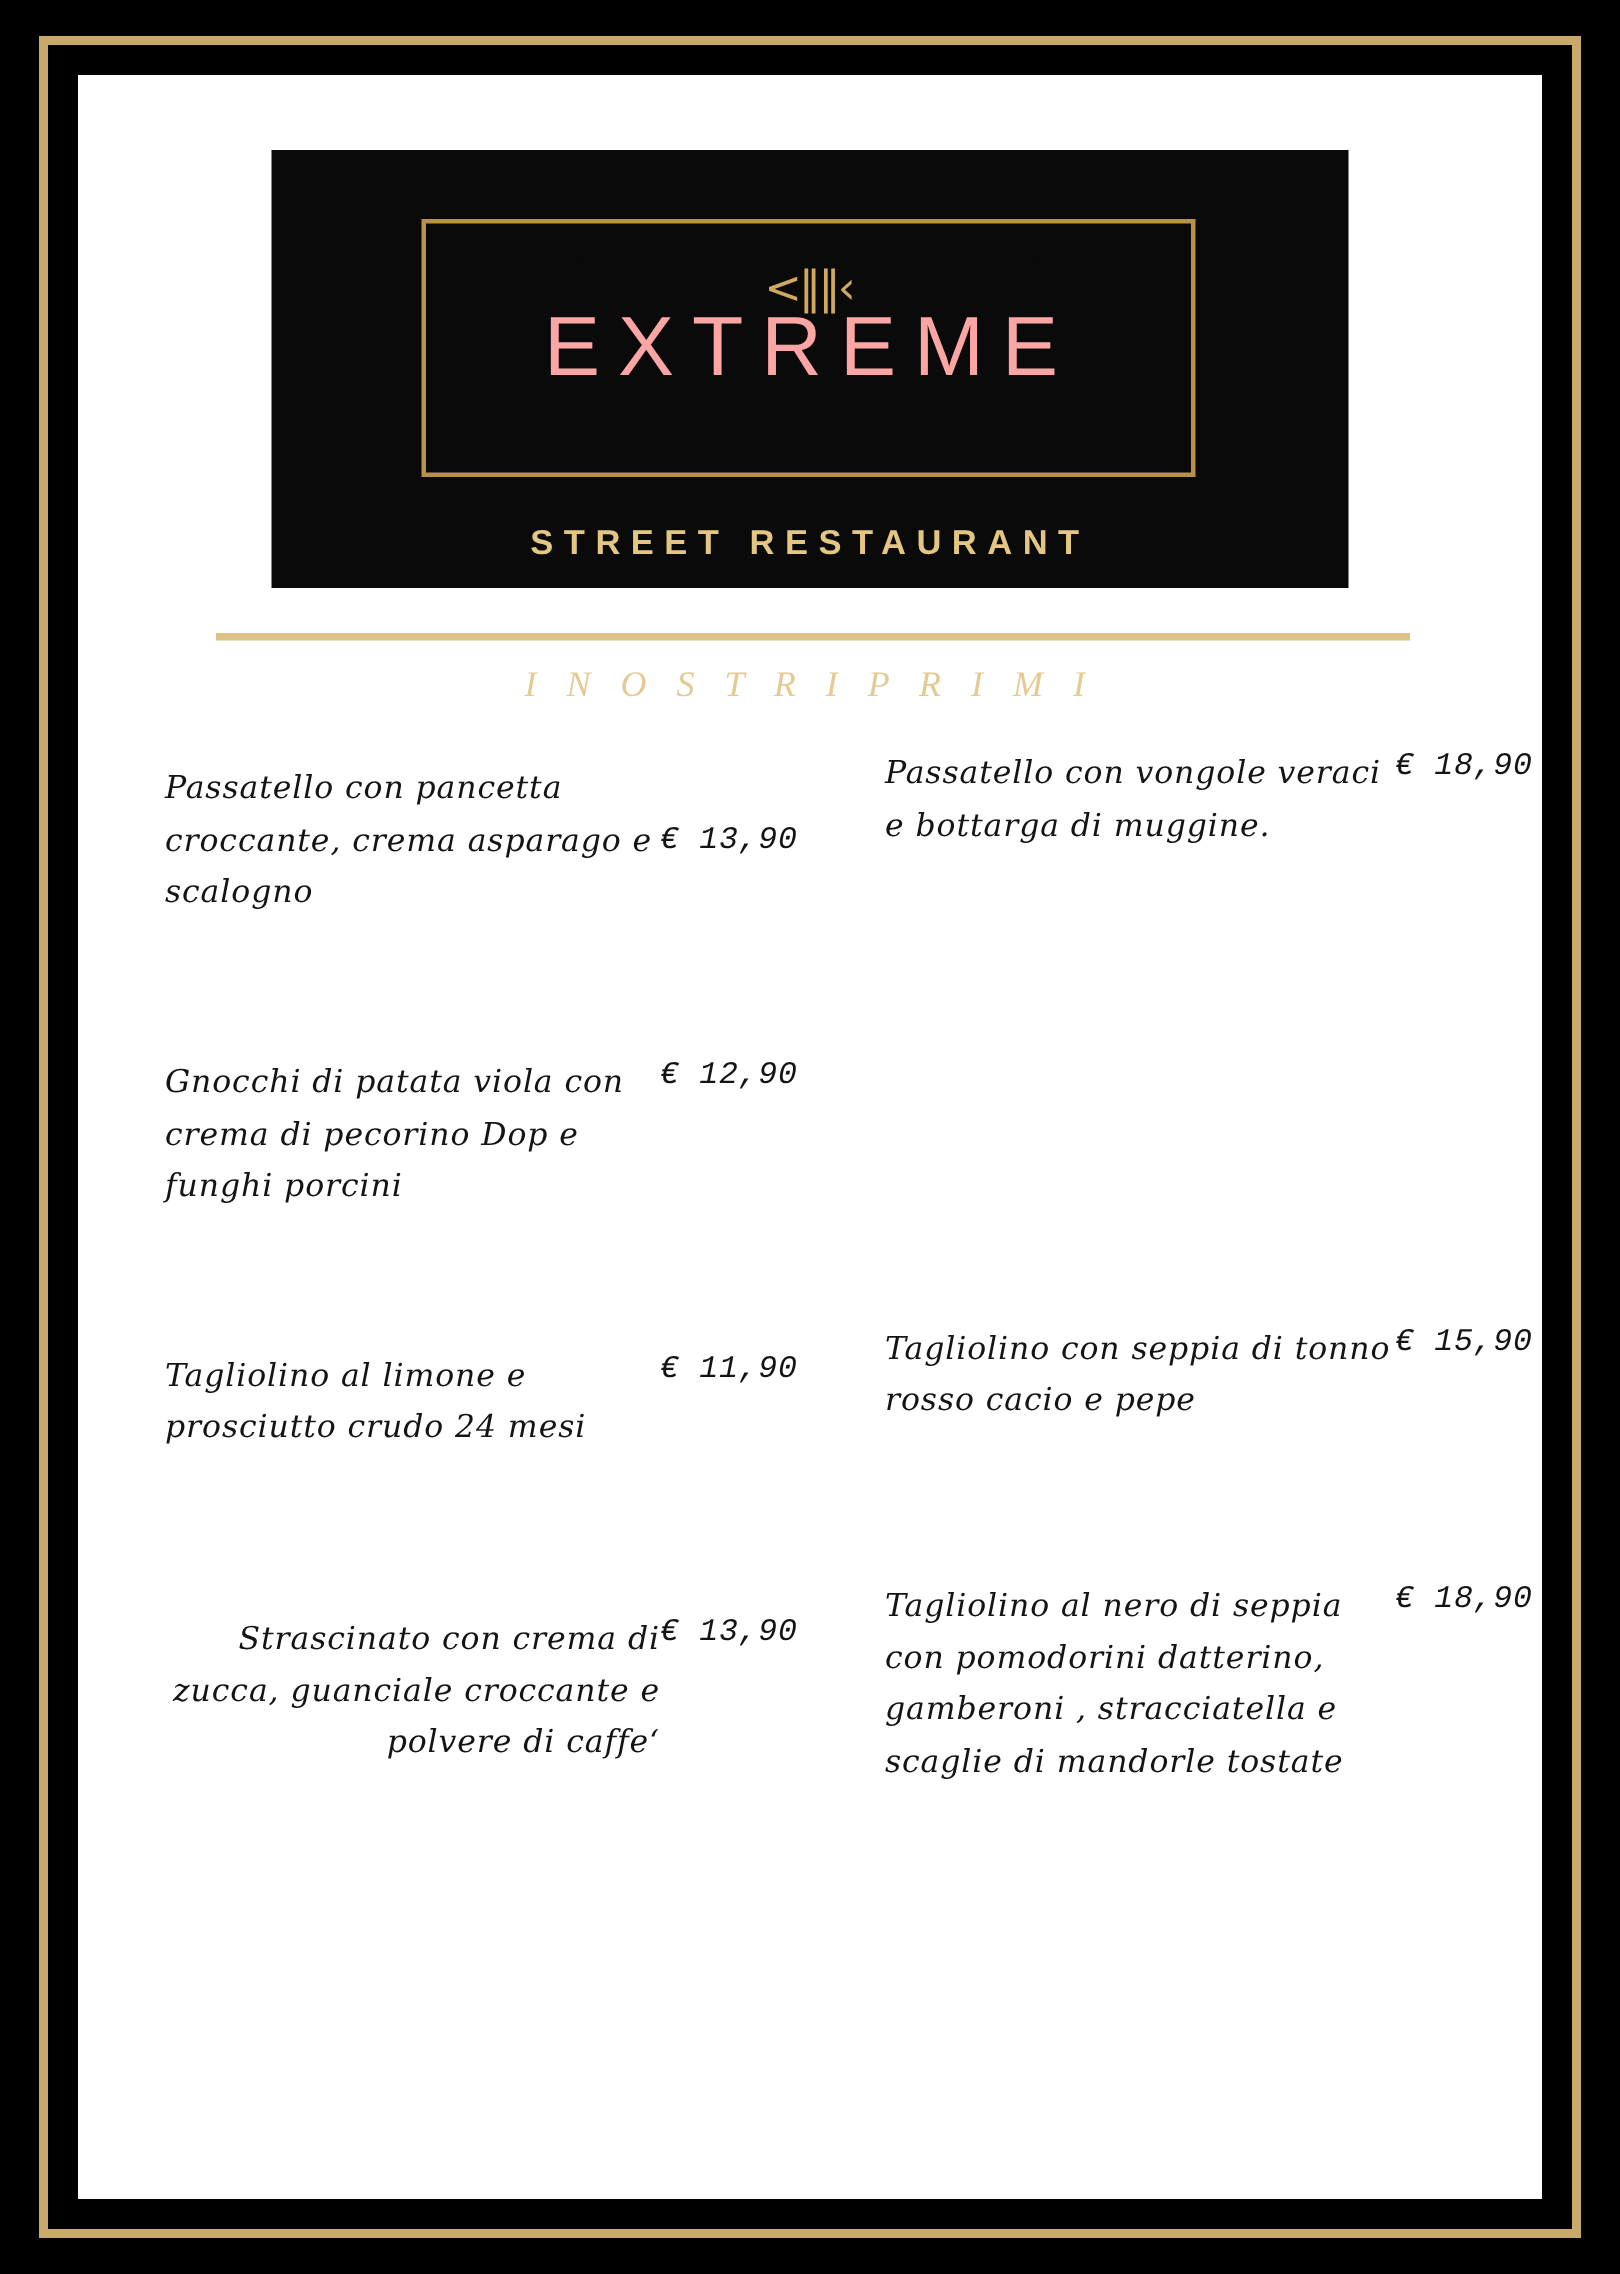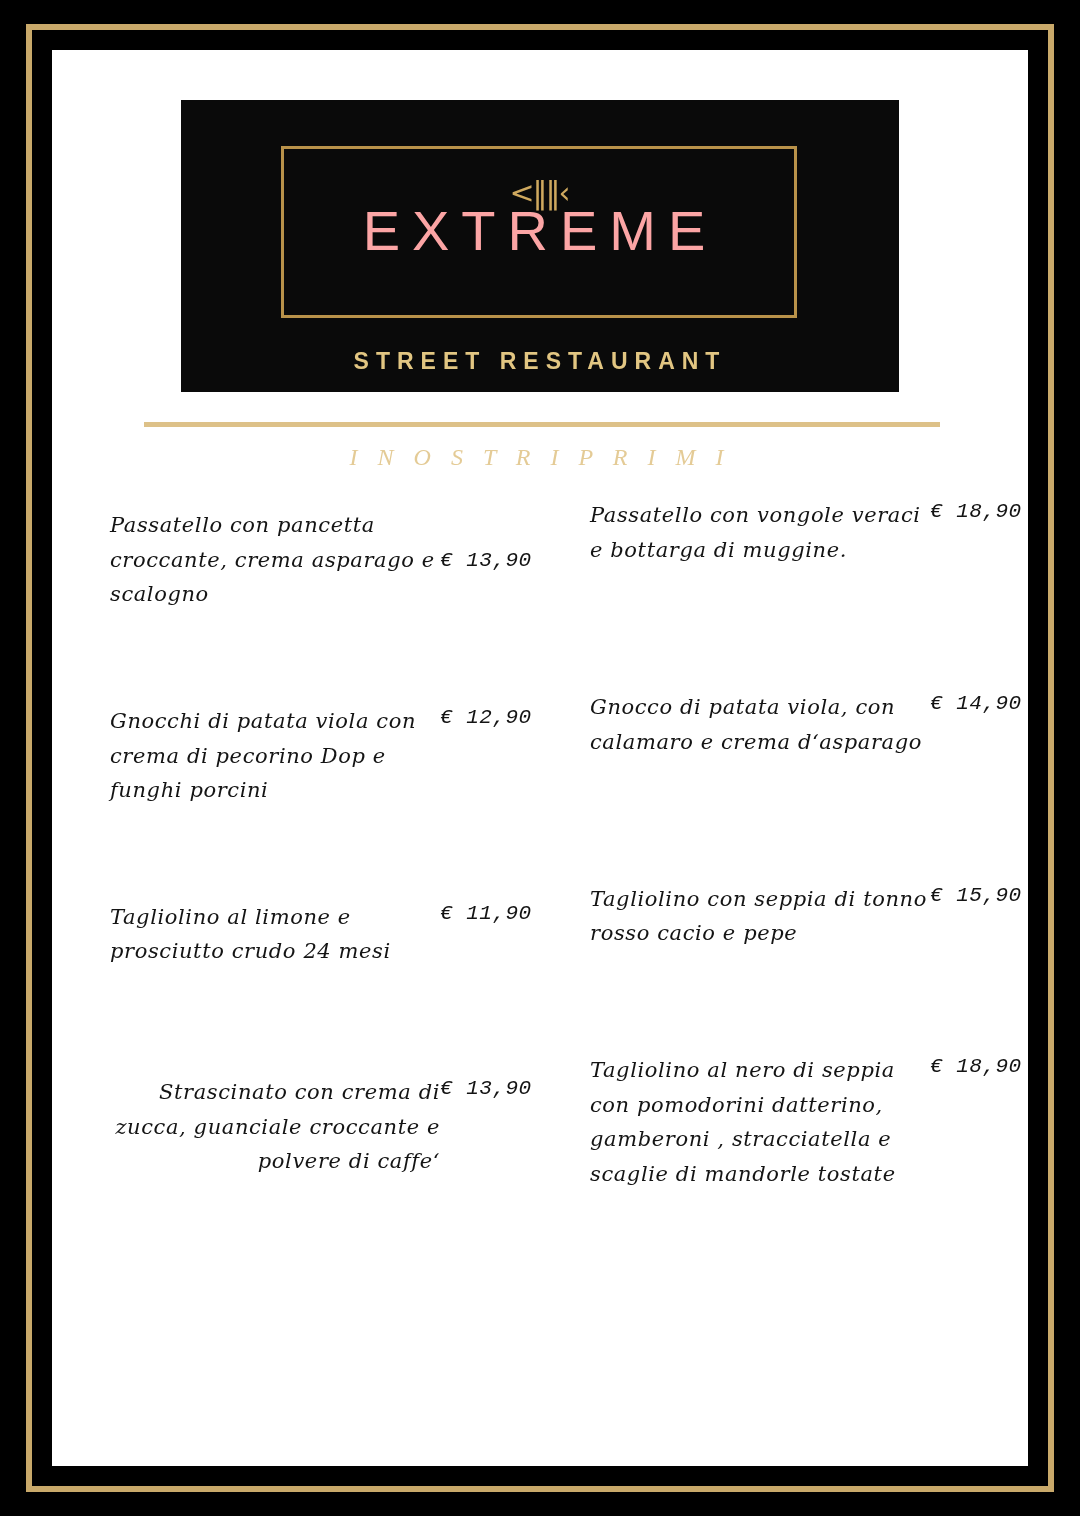--- a/index.html
+++ b/index.html
@@ -218,24 +218,20 @@
             <div class="dish-name right-name">Passatello con vongole veraci e bottarga di muggine.</div>
             <div class="dish-price">€ 18,90</div>
           </div>
         </div>
 
         <div class="menu-row r2">
           <div class="col left">
             <div class="dish-name left-name">Gnocchi di patata viola con crema di pecorino Dop  e funghi porcini</div>
             <div class="dish-price">€ 12,90</div>
           </div>
-          <div class="col right">
-            <div class="dish-name right-name">Gnocco di patata viola, con calamaro e  crema d‘asparago</div>
-            <div class="dish-price">€ 14,90</div>
-          </div>
         </div>
 
         <div class="menu-row r3">
           <div class="col left">
             <div class="dish-name left-name">Tagliolino al limone e prosciutto crudo 24 mesi</div>
             <div class="dish-price">€ 11,90</div>
           </div>
           <div class="col right">
             <div class="dish-name right-name">Tagliolino con seppia di tonno rosso cacio e pepe</div>
             <div class="dish-price">€ 15,90</div>

